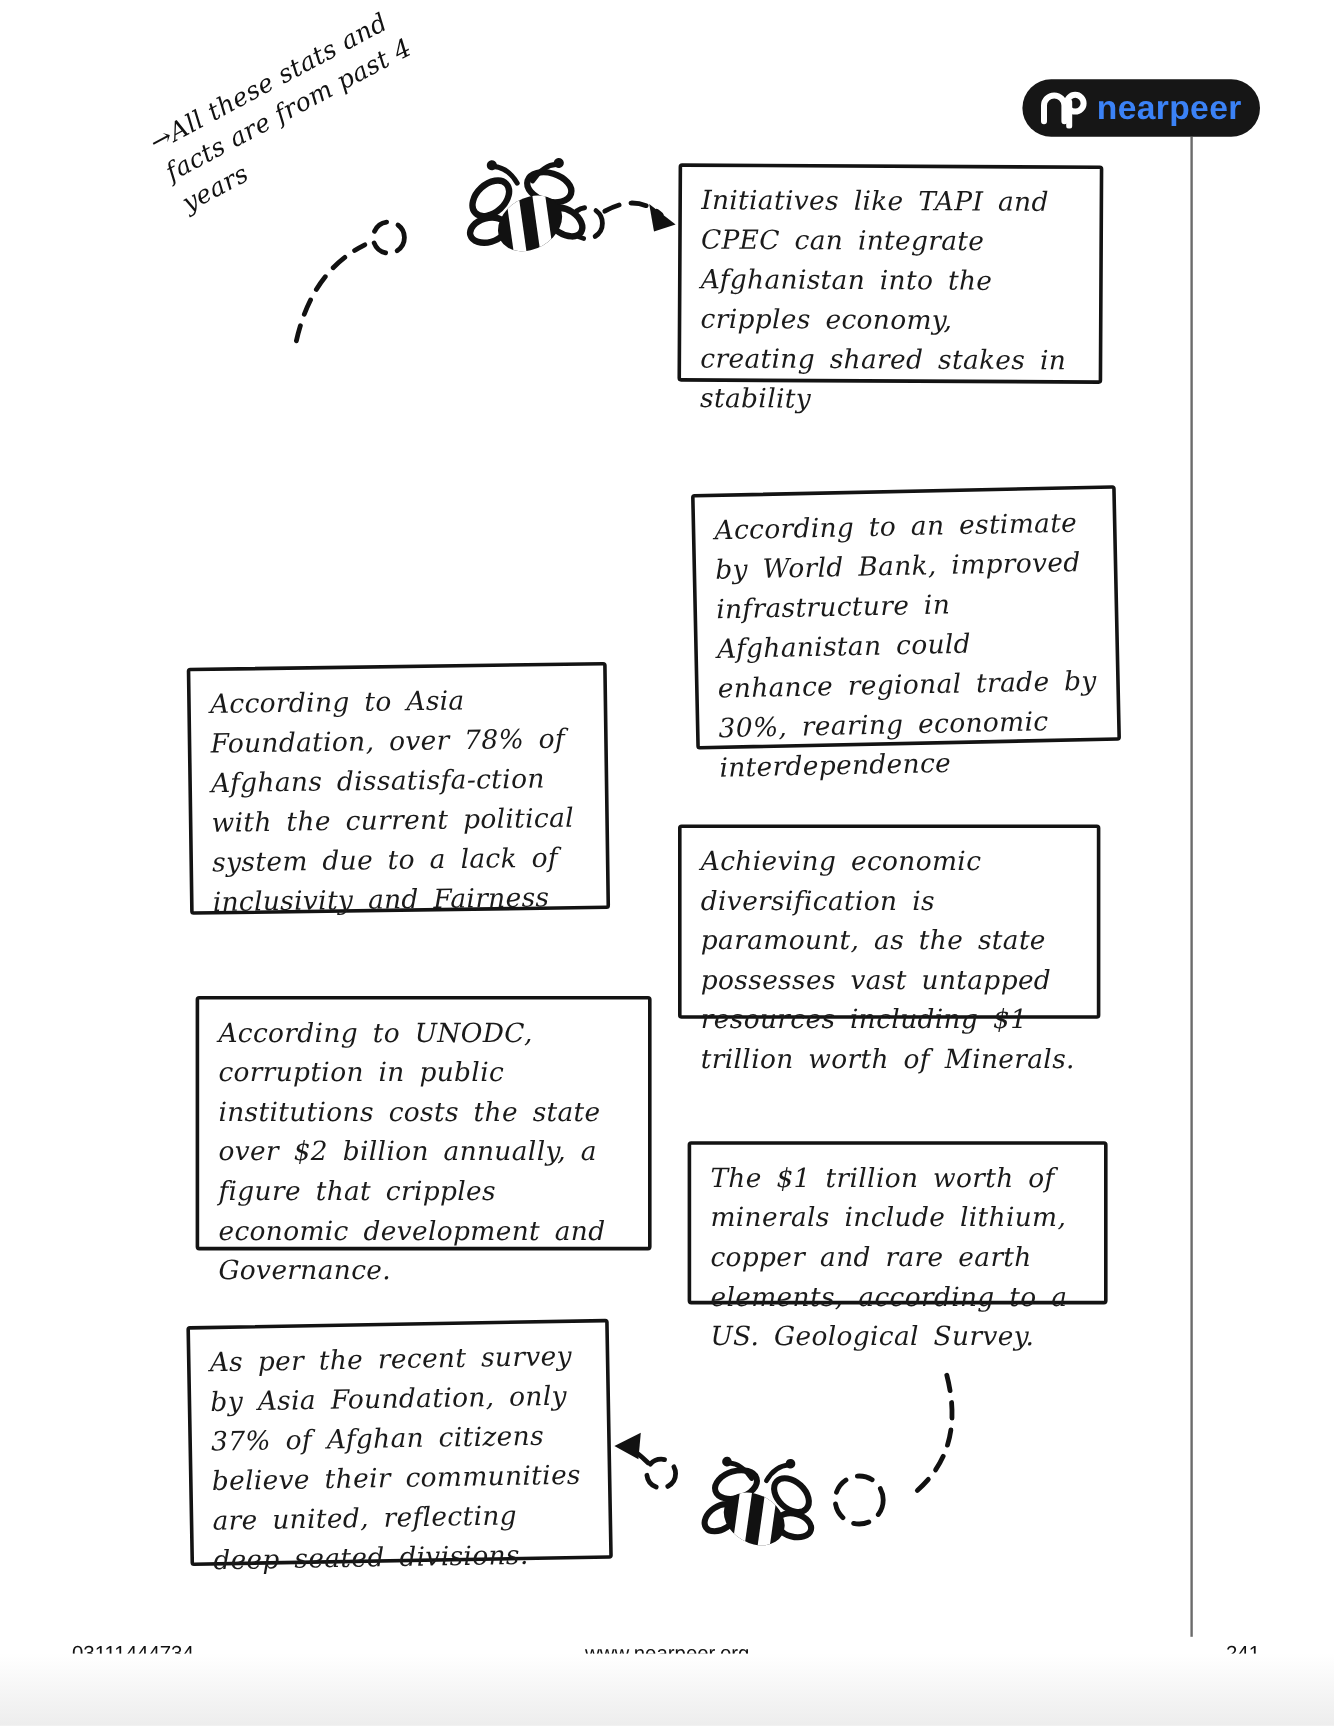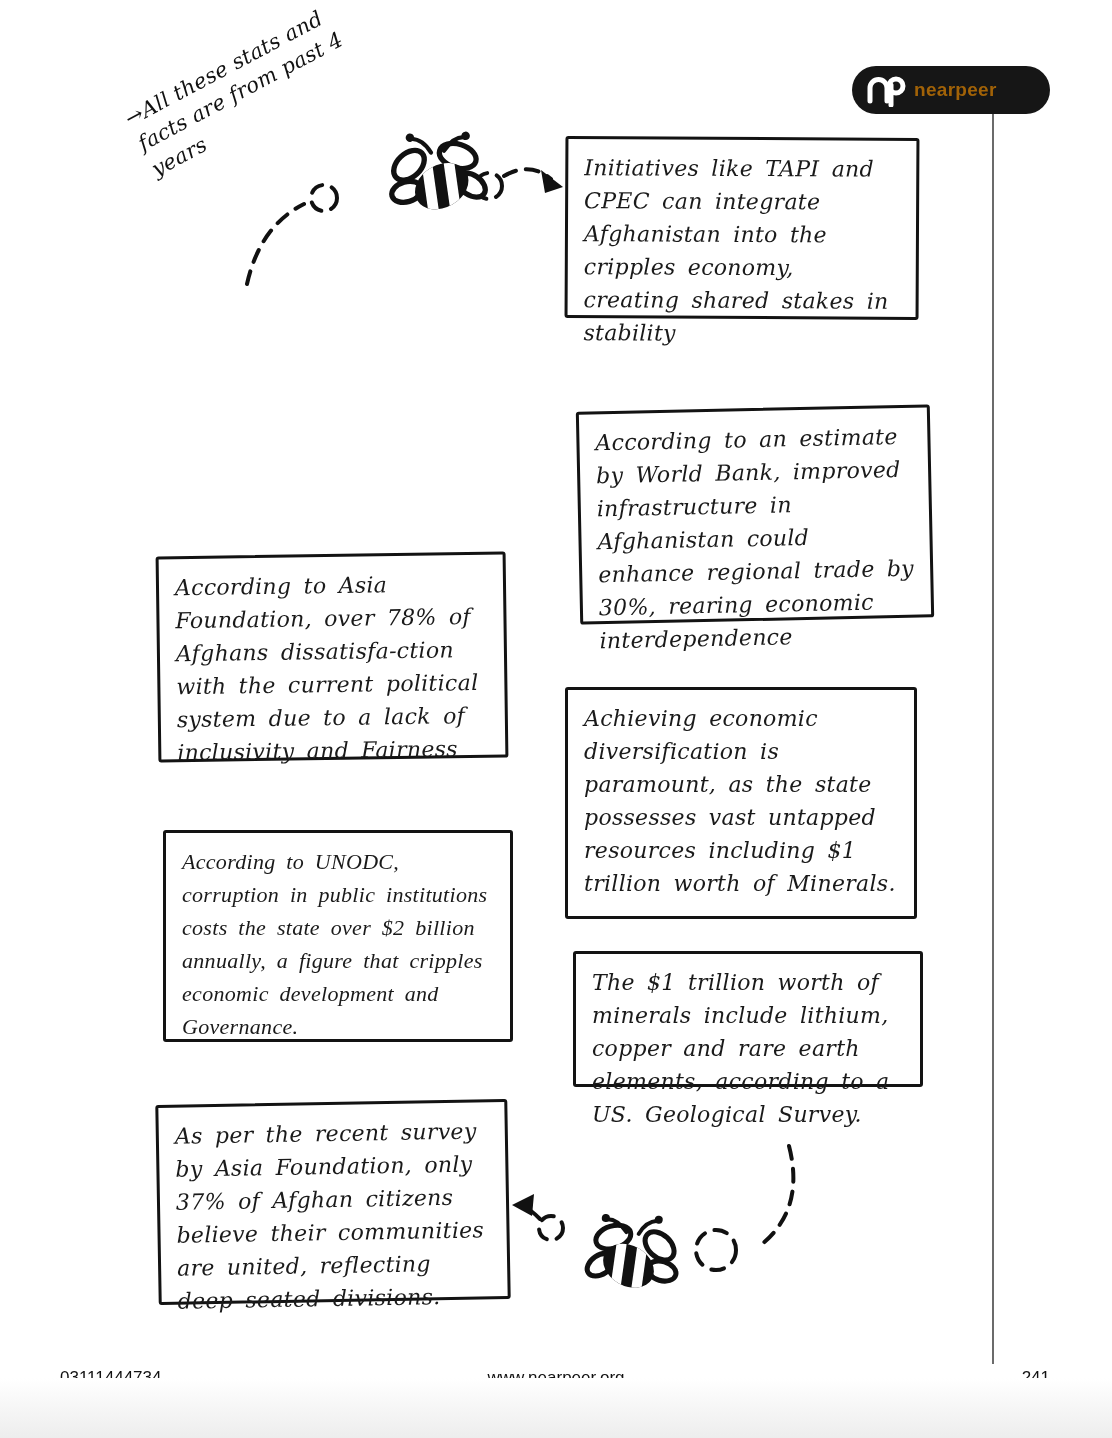--- a/index.html
+++ b/index.html
@@ -26,22 +26,22 @@
     font-family:"DejaVu Serif", serif; font-style:italic;
     font-size:21px; line-height:1.35; color:#111; letter-spacing:.3px;
   }
   
   .logo{
     position:absolute; left:852px; top:66px; width:198px; height:48px;
     background:#161616; border-radius:24px; display:flex; align-items:center;
     padding:0 16px 0 12px; box-sizing:border-box; gap:8px;
   }
   .logo .brand{
-    color:#a16207; font-family:"Liberation Sans", sans-serif;
-    font-size:19px; font-weight:700; letter-spacing:.3px;
+    color:#3b82f6; font-family:"Liberation Sans", sans-serif;
+    font-size:28px; font-weight:700; letter-spacing:.3px;
   }
   .vline{
     position:absolute; left:992px; top:114px; width:2px; height:1250px;
     background:#3a3a3a; opacity:.75;
   }
   .doodles{position:absolute; left:0; top:0; pointer-events:none;}
   
   .footer-item{
     position:absolute; top:1368px;
     font-family:"Liberation Sans", sans-serif; font-size:17px; color:#111;
@@ -121,25 +121,25 @@
 
 
   <div class="note" style="left:578px; top:408px; width:354px; height:213px; transform:rotate(-1.2deg);">
     <span>According to an estimate by World Bank, improved infrastructure in Afghanistan could enhance regional trade by 30%, rearing economic interdependence</span>
   </div>
 
   <div class="note" style="left:157px; top:554px; width:350px; height:206px; transform:rotate(-.8deg);">
     <span>According to Asia Foundation, over 78% of Afghans dissatisfa-ction with the current political system due to a lack of inclusivity and Fairness</span>
   </div>
 
-  <div class="note" style="left:565px; top:687px; width:352px; height:232px;">
+  <div class="note" style="left:565px; top:687px; width:352px; height:162px;">
     <span>Achieving economic diversification is paramount, as the state possesses vast untapped resources including $1 trillion worth of Minerals.</span>
   </div>
 
-  <div class="note" style="left:163px; top:830px; width:350px; height:212px;font-family:Liberation Serif, serif;">
+  <div class="note" style="left:163px; top:830px; width:380px; height:212px;">
     <span>According to UNODC, corruption in public institutions costs the state over $2 billion annually, a figure that cripples economic development and Governance.</span>
   </div>
 
   <div class="note" style="left:573px; top:951px; width:350px; height:136px;">
     <span>The $1 trillion worth of minerals include lithium, copper and rare earth elements, according to a US. Geological Survey.</span>
   </div>
 
   <div class="note" style="left:157px; top:1102px; width:352px; height:200px; transform:rotate(-1deg);">
     <span>As per the recent survey by Asia Foundation, only 37% of Afghan citizens believe their communities are united, reflecting deep seated divisions.</span>
   </div>

